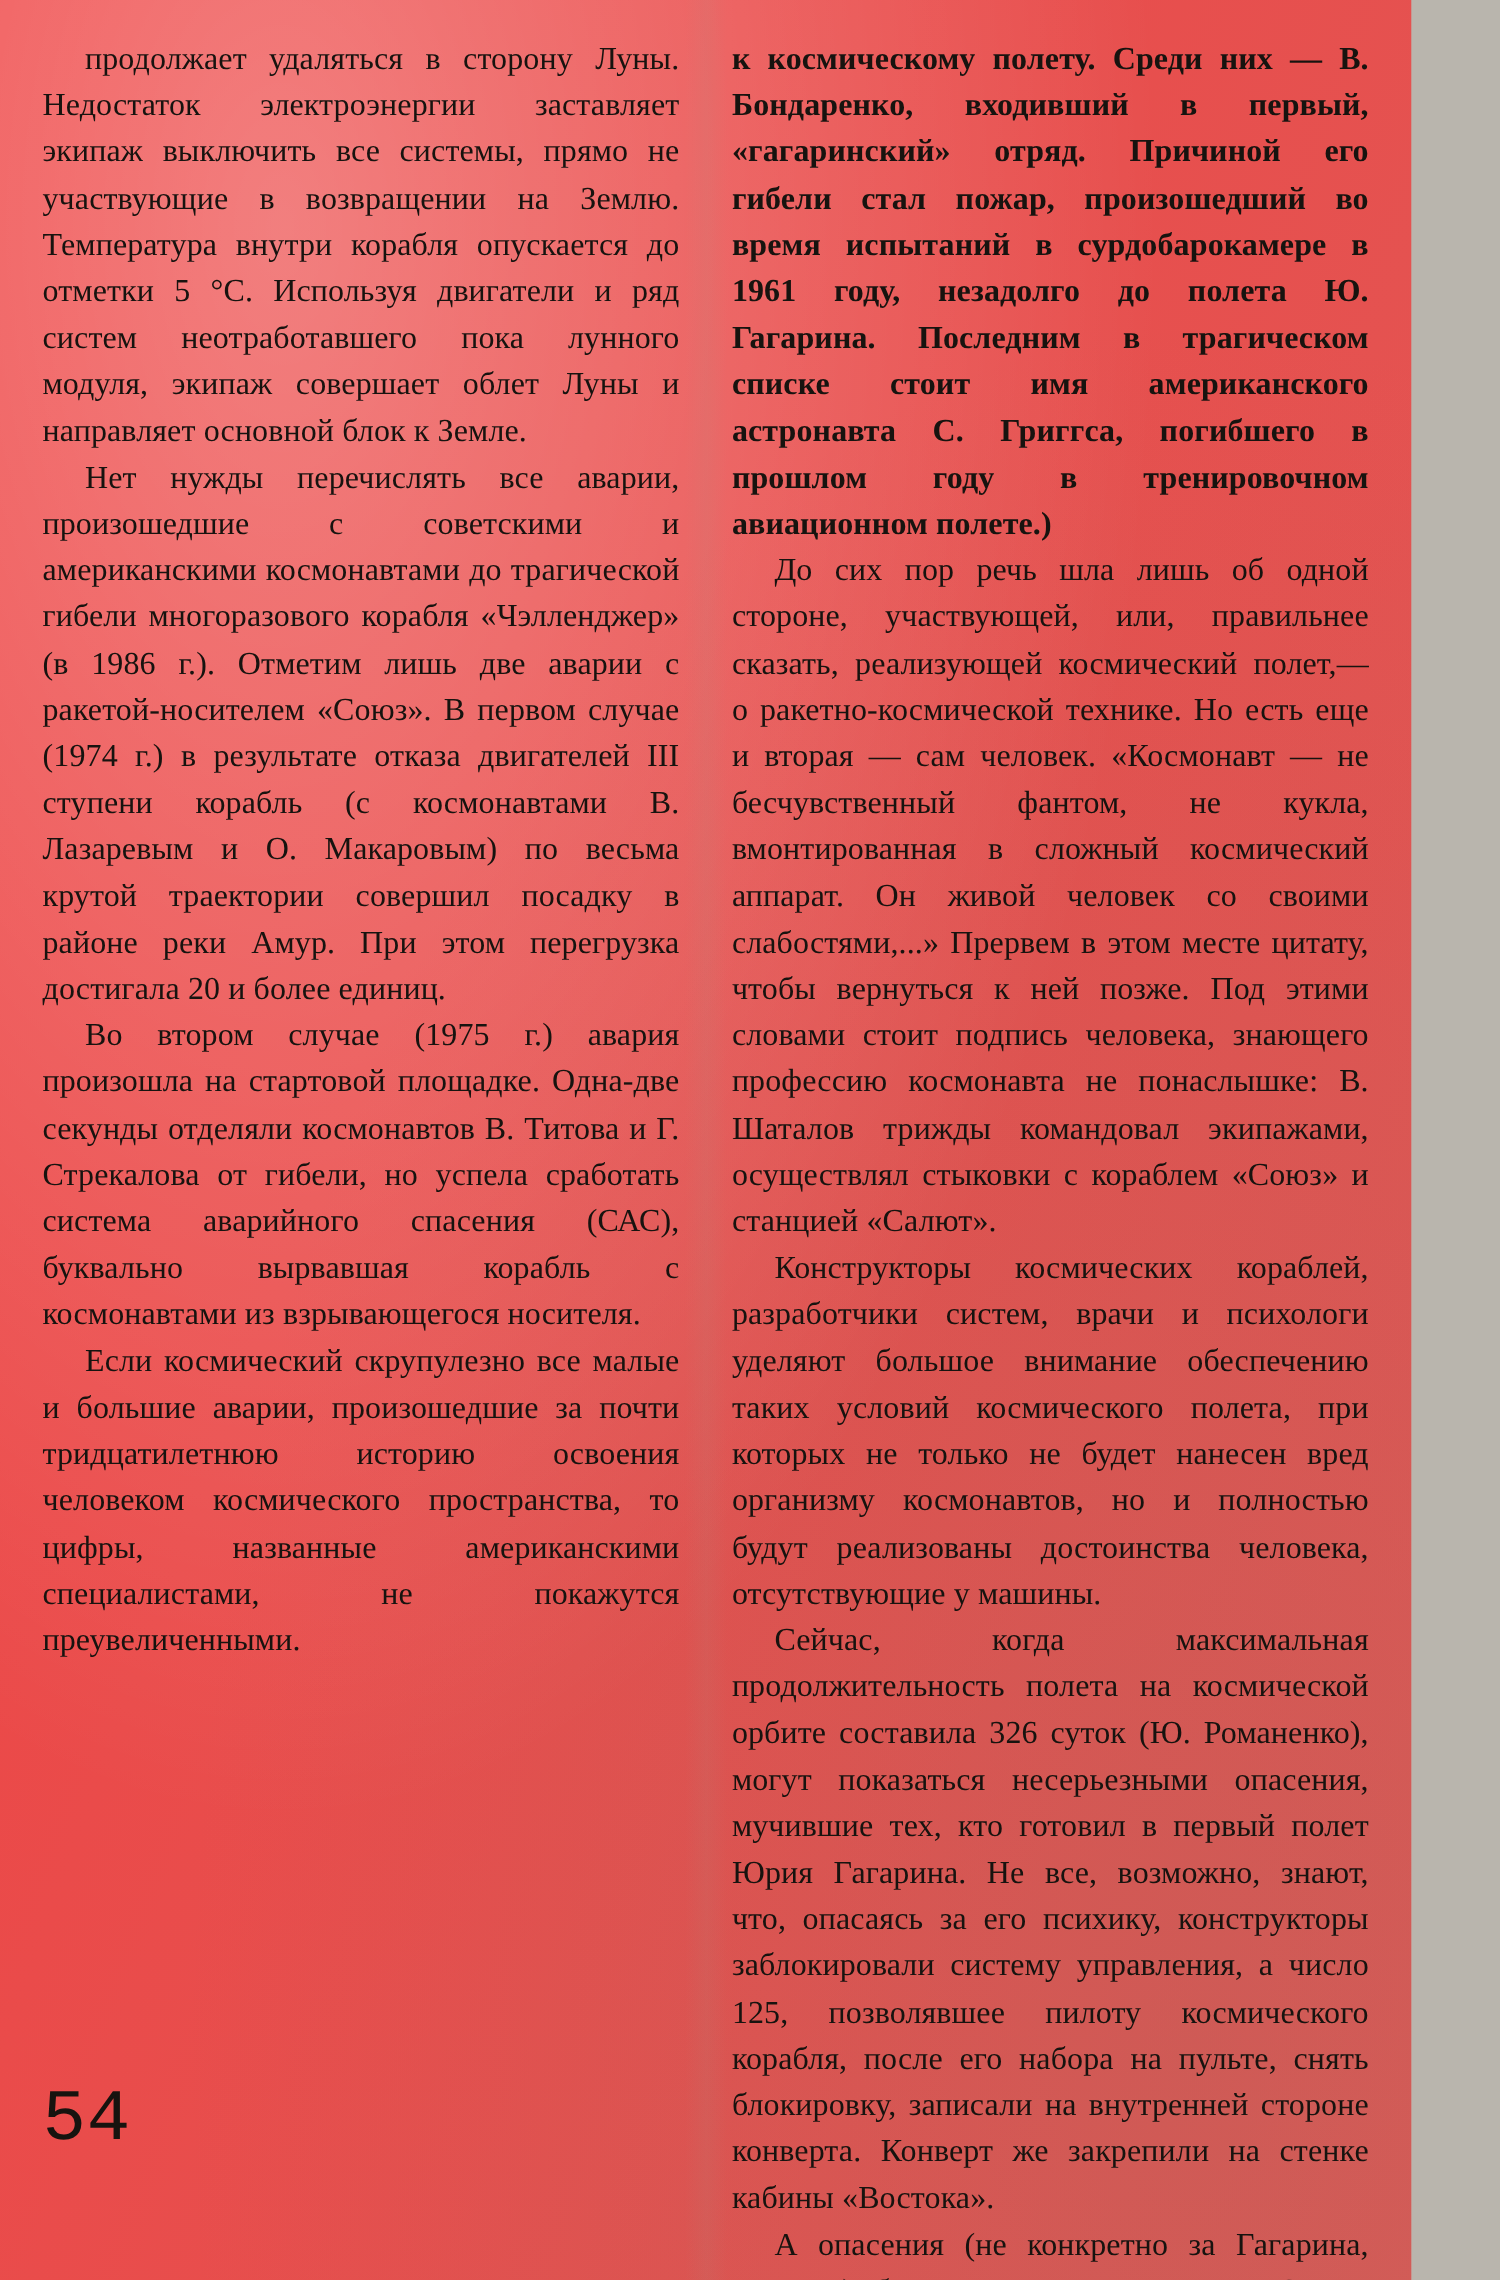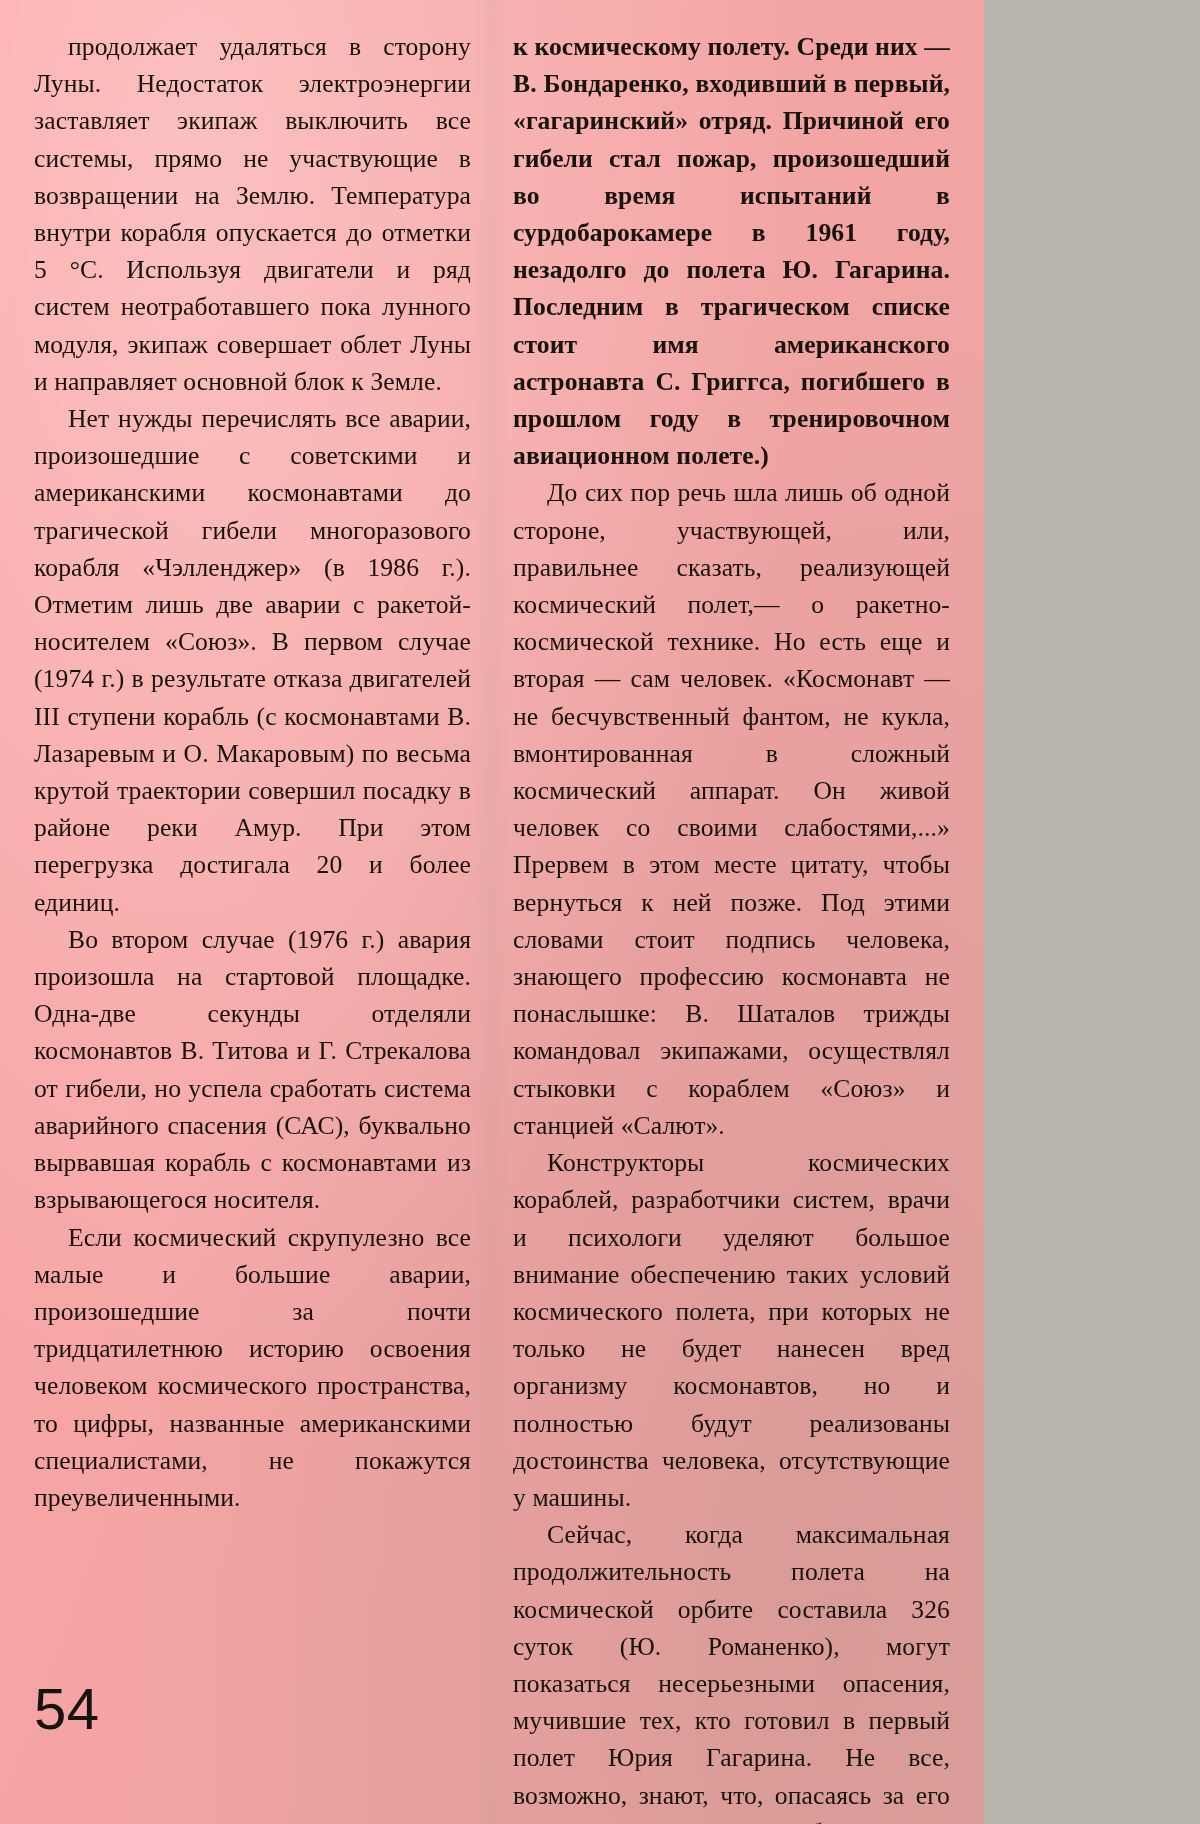--- a/index.html
+++ b/index.html
@@ -7,23 +7,23 @@
     padding: 0;
     background: #b9b5ad;
   }
   body {
     width: 1200px;
     height: 1824px;
     font-family: "Liberation Serif", serif;
   }
   .page {
     position: relative;
-    width: 984px;
+    width: 1129px;
     height: 1824px;
-    background: #fca5a5;
+    background: #ef4444;
     box-sizing: border-box;
     overflow: hidden;
   }
   
   .page::before {
     content: "";
     position: absolute;
     inset: 0;
     background:
       radial-gradient(ellipse at 20% 10%, rgba(255,255,255,0.30), rgba(255,255,255,0) 55%),
@@ -53,25 +53,25 @@
     color: #17130f;
     text-indent: 34px;
     letter-spacing: 0.1px;
     -webkit-font-smoothing: none;
   }
   p.noindent { text-indent: 0; font-weight: bold; }
   p + p { margin-top: 0; }
   .folio {
     position: absolute;
     left: 34px;
-    bottom: 86px;
+    bottom: 98px;
     font-size: 58px;
     line-height: 58px;
     color: #17130f;
-    font-family: Liberation Sans, sans-serif;
+    font-family: Liberation Mono, monospace;
     font-weight: 400;
     letter-spacing: 0.5px;
   }
   
   .gutter {
     position: absolute;
     top: 0;
     bottom: 0;
     left: 50%;
     width: 34px;
@@ -85,21 +85,21 @@
 
 <div class="page">
 
   <div class="gutter"></div>
 
   <div class="columns">
 
     <div class="col">
       <p>продолжает удаляться в сторону Луны. Недостаток электроэнергии заставляет экипаж выключить все системы, прямо не участвующие в возвращении на Землю. Температура внутри корабля опускается до отметки 5 °С. Используя двигатели и ряд систем неотработавшего пока лунного модуля, экипаж совершает облет Луны и направляет основной блок к Земле.</p>
       <p>Нет нужды перечислять все аварии, произошедшие с советскими и американскими космонавтами до трагической гибели многоразового корабля «Чэлленджер» (в 1986 г.). Отметим лишь две аварии с ракетой-носителем «Союз». В первом случае (1974 г.) в результате отказа двигателей III ступени корабль (с космонавтами В. Лазаревым и О. Макаровым) по весьма крутой траектории совершил посадку в районе реки Амур. При этом перегрузка достигала 20 и более единиц.</p>
-      <p>Во втором случае (1976 г.) авария произошла на стартовой площадке. Одна-две секунды отделяли космонавтов В. Титова и Г. Стрекалова от гибели, но успела сработать система аварийного спасения (САС), буквально вырвавшая корабль с космонавтами из взрывающегося носителя.</p>
+      <p>Во втором случае (1975 г.) авария произошла на стартовой площадке. Одна-две секунды отделяли космонавтов В. Титова и Г. Стрекалова от гибели, но успела сработать система аварийного спасения (САС), буквально вырвавшая корабль с космонавтами из взрывающегося носителя.</p>
       <p>Если космический скрупулезно все малые и большие аварии, произошедшие за почти тридцатилетнюю историю освоения человеком космического пространства, то цифры, названные американскими специалистами, не покажутся преувеличенными.</p>
     </div>
 
     <div class="col">
       <p class="noindent">к космическому полету. Среди них — В. Бондаренко, входивший в первый, «гагаринский» отряд. Причиной его гибели стал пожар, произошедший во время испытаний в сурдобарокамере в 1961 году, незадолго до полета Ю. Гагарина. Последним в трагическом списке стоит имя американского астронавта С. Григгса, погибшего в прошлом году в тренировочном авиационном полете.)</p>
       <p>До сих пор речь шла лишь об одной стороне, участвующей, или, правильнее сказать, реализующей космический полет,— о ракетно-космической технике. Но есть еще и вторая — сам человек. «Космонавт — не бесчувственный фантом, не кукла, вмонтированная в сложный космический аппарат. Он живой человек со своими слабостями,...» Прервем в этом месте цитату, чтобы вернуться к ней позже. Под этими словами стоит подпись человека, знающего профессию космонавта не понаслышке: В. Шаталов трижды командовал экипажами, осуществлял стыковки с кораблем «Союз» и станцией «Салют».</p>
       <p>Конструкторы космических кораблей, разработчики систем, врачи и психологи уделяют большое внимание обеспечению таких условий космического полета, при которых не только не будет нанесен вред организму космонавтов, но и полностью будут реализованы достоинства человека, отсутствующие у машины.</p>
       <p>Сейчас, когда максимальная продолжительность полета на космической орбите составила 326 суток (Ю. Романенко), могут показаться несерьезными опасения, мучившие тех, кто готовил в первый полет Юрия Гагарина. Не все, возможно, знают, что, опасаясь за его психику, конструкторы заблокировали систему управления, а число 125, позволявшее пилоту космического корабля, после его набора на пульте, снять блокировку, записали на внутренней стороне конверта. Конверт же закрепили на стенке кабины «Востока».</p>
       <p>А опасения (не конкретно за Гагарина, конечно) были вполне серьезными. Самые мрачные прогнозы (немецкого</p>
     </div>

